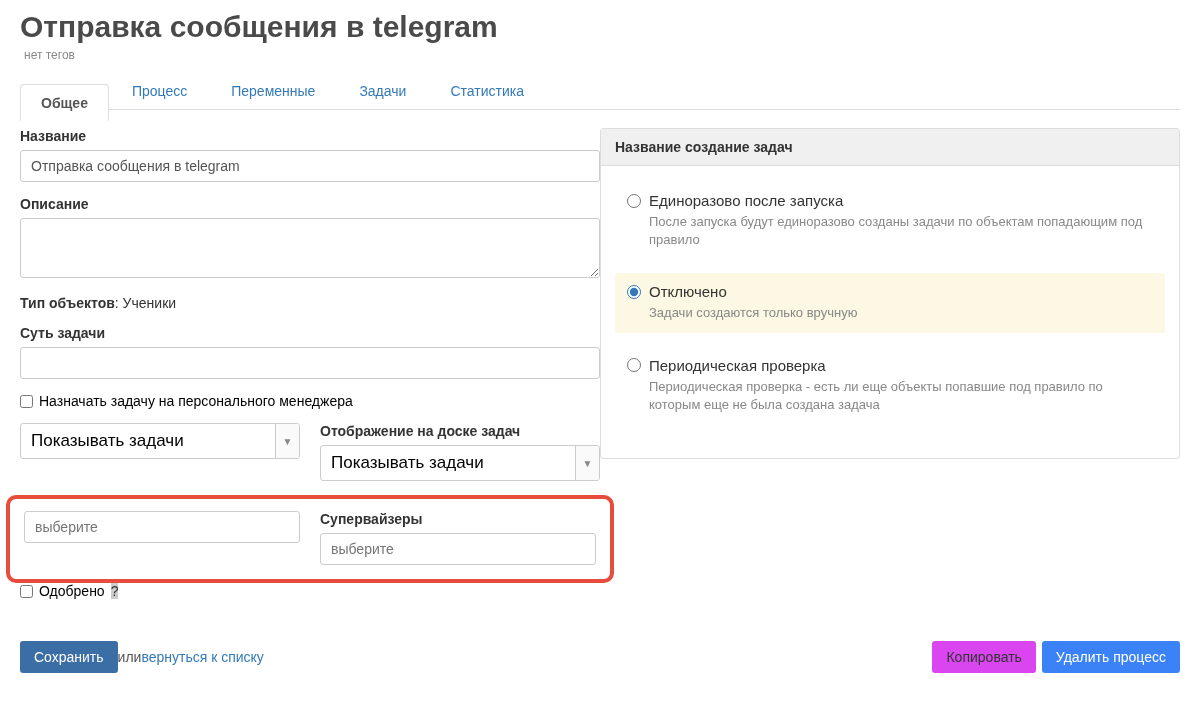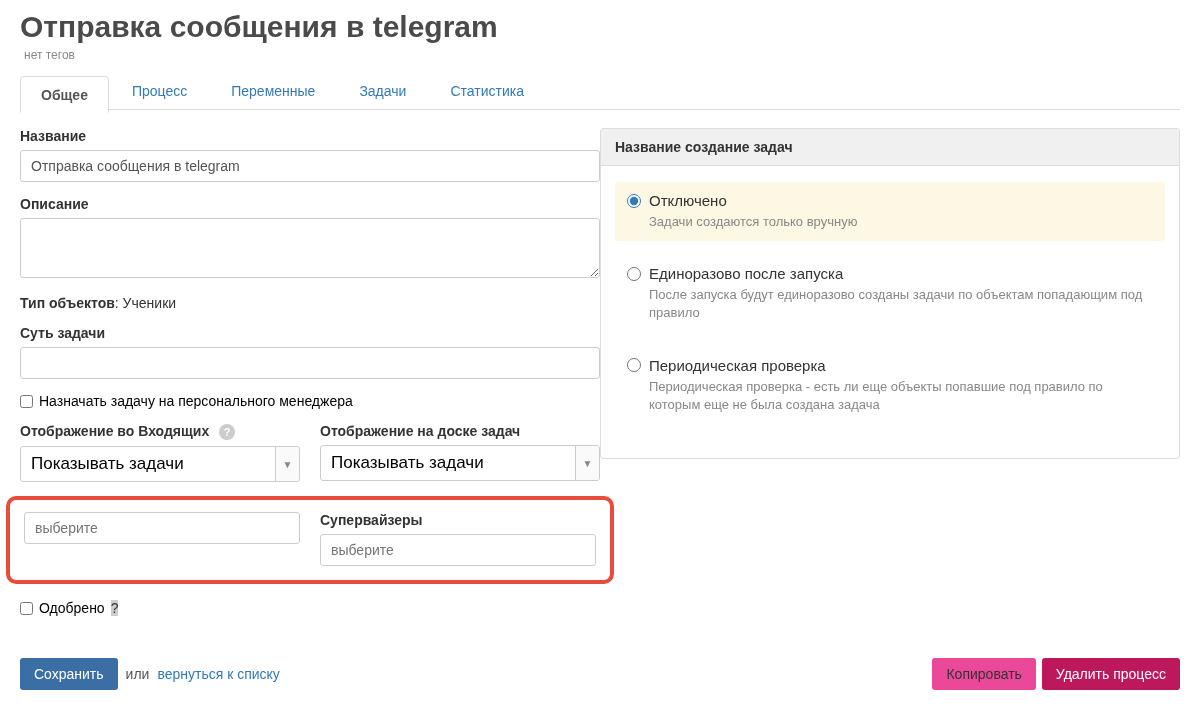--- a/index.html
+++ b/index.html
@@ -34,21 +34,21 @@
     border-bottom: none;
     margin-right: 2px;
     border-radius: 4px 4px 0 0;
   }
   .tab.active {
     color: #555;
     background: #fafafa;
     border-color: #ddd;
     font-weight: 700;
     position: relative;
-    top: 4px;
+    top: 12px;
     background: #fff;
   }
   .columns {
     display: flex;
     margin-top: 18px;
   }
   .left-col { width: 580px; }
   .right-col { flex: 1; }
   .form-group { margin-bottom: 14px; }
   .form-label {
@@ -122,31 +122,31 @@
   }
   .multi {
     color: #999;
   }
   .footer {
     display: flex;
     justify-content: space-between;
     align-items: center;
     margin-top: 28px;
   }
-  .footer-left { display: flex; align-items: center; gap: 8px; }
+  .footer-left { display: flex; align-items: center; gap: 0; }
   .btn {
     border: none;
     padding: 8px 14px;
     font-size: 14px;
     border-radius: 3px;
     cursor: pointer;
   }
   .btn-primary { background: #3b6ea5; color: #fff; }
-  .btn-default { background: #ec4899; color: #333; }
-  .btn-danger  { background: #be185d; color: #fff; }
+  .btn-default { background: #d946ef; color: #333; }
+  .btn-danger  { background: #3b82f6; color: #fff; }
   .or-text { font-size: 14px; color: #555; }
   .link { color: #337ab7; cursor: pointer; }
   .footer-right { display: flex; gap: 6px; }
   
   .panel {
     border: 1px solid #ddd;
     border-radius: 3px;
   }
   .panel-header {
     background: #f0f0f0;
@@ -214,24 +214,20 @@
       <input class="text-input" value="" style="">
     </div>
 
     <div class="checkbox-row">
       <input type="checkbox" style="">
       <label>Назначать задачу на персонального менеджера</label>
     </div>
 
     <div class="two-col form-group">
       <div>
-        <label class="form-label">
-          <span>Отображение во Входящих</span>
-          <span class="help-icon">?</span>
-        </label>
         <div class="select-wrap">
           <div class="sel-text">Показывать задачи</div>
           <div class="sel-caret">▼</div>
         </div>
       </div>
       <div>
         <label class="form-label">Отображение на доске задач</label>
         <div class="select-wrap">
           <div class="sel-text">Показывать задачи</div>
           <div class="sel-caret">▼</div>
@@ -244,47 +240,47 @@
         <div>
           <input class="multi" placeholder="выберите" style="">
         </div>
         <div>
           <label class="form-label">Супервайзеры</label>
           <input class="multi" placeholder="выберите" style="">
         </div>
       </div>
     </div>
 
-    <div class="checkbox-row" style="margin-top:16px;">
+    <div class="checkbox-row" style="">
       <input type="checkbox" style="">
       <label>Одобрено</label>
       <span class="help-icon" style="background:#ccc;">?</span>
     </div>
 
   </div>
 
   <div class="right-col">
     <div class="panel">
       <div class="panel-header">Название создание задач</div>
       <div class="panel-body">
+
+        <div class="radio-opt">
+          <div class="radio-row">
+            <input type="radio" name="mass" style="">
+            <span class="radio-title">Единоразово после запуска</span>
+          </div>
+          <div class="radio-desc">После запуска будут единоразово созданы задачи по объектам попадающим под правило</div>
+        </div>
 
         <div class="radio-opt selected">
           <div class="radio-row">
             <input type="radio" name="mass" checked="" style="">
             <span class="radio-title">Отключено</span>
           </div>
           <div class="radio-desc">Задачи создаются только вручную</div>
-        </div>
-
-        <div class="radio-opt">
-          <div class="radio-row">
-            <input type="radio" name="mass" style="">
-            <span class="radio-title">Единоразово после запуска</span>
-          </div>
-          <div class="radio-desc">После запуска будут единоразово созданы задачи по объектам попадающим под правило</div>
         </div>
 
         <div class="radio-opt">
           <div class="radio-row">
             <input type="radio" name="mass" style="">
             <span class="radio-title">Периодическая проверка</span>
           </div>
           <div class="radio-desc">Периодическая проверка - есть ли еще объекты попавшие под правило по которым еще не была создана задача</div>
         </div>
 

